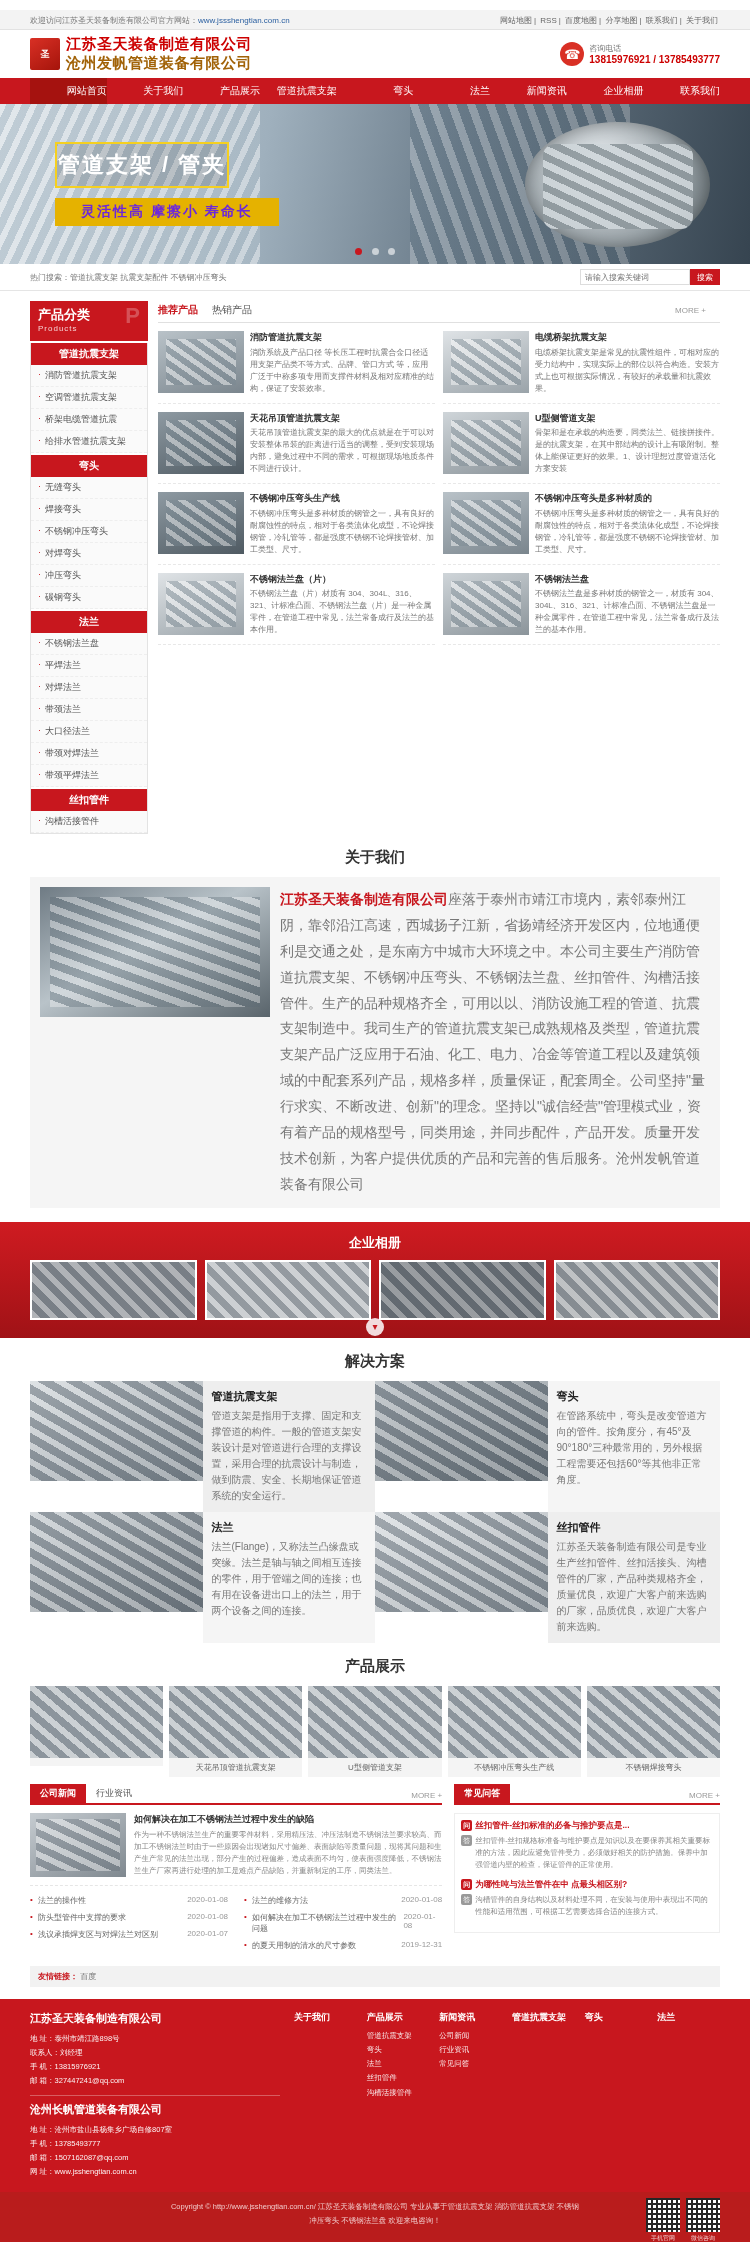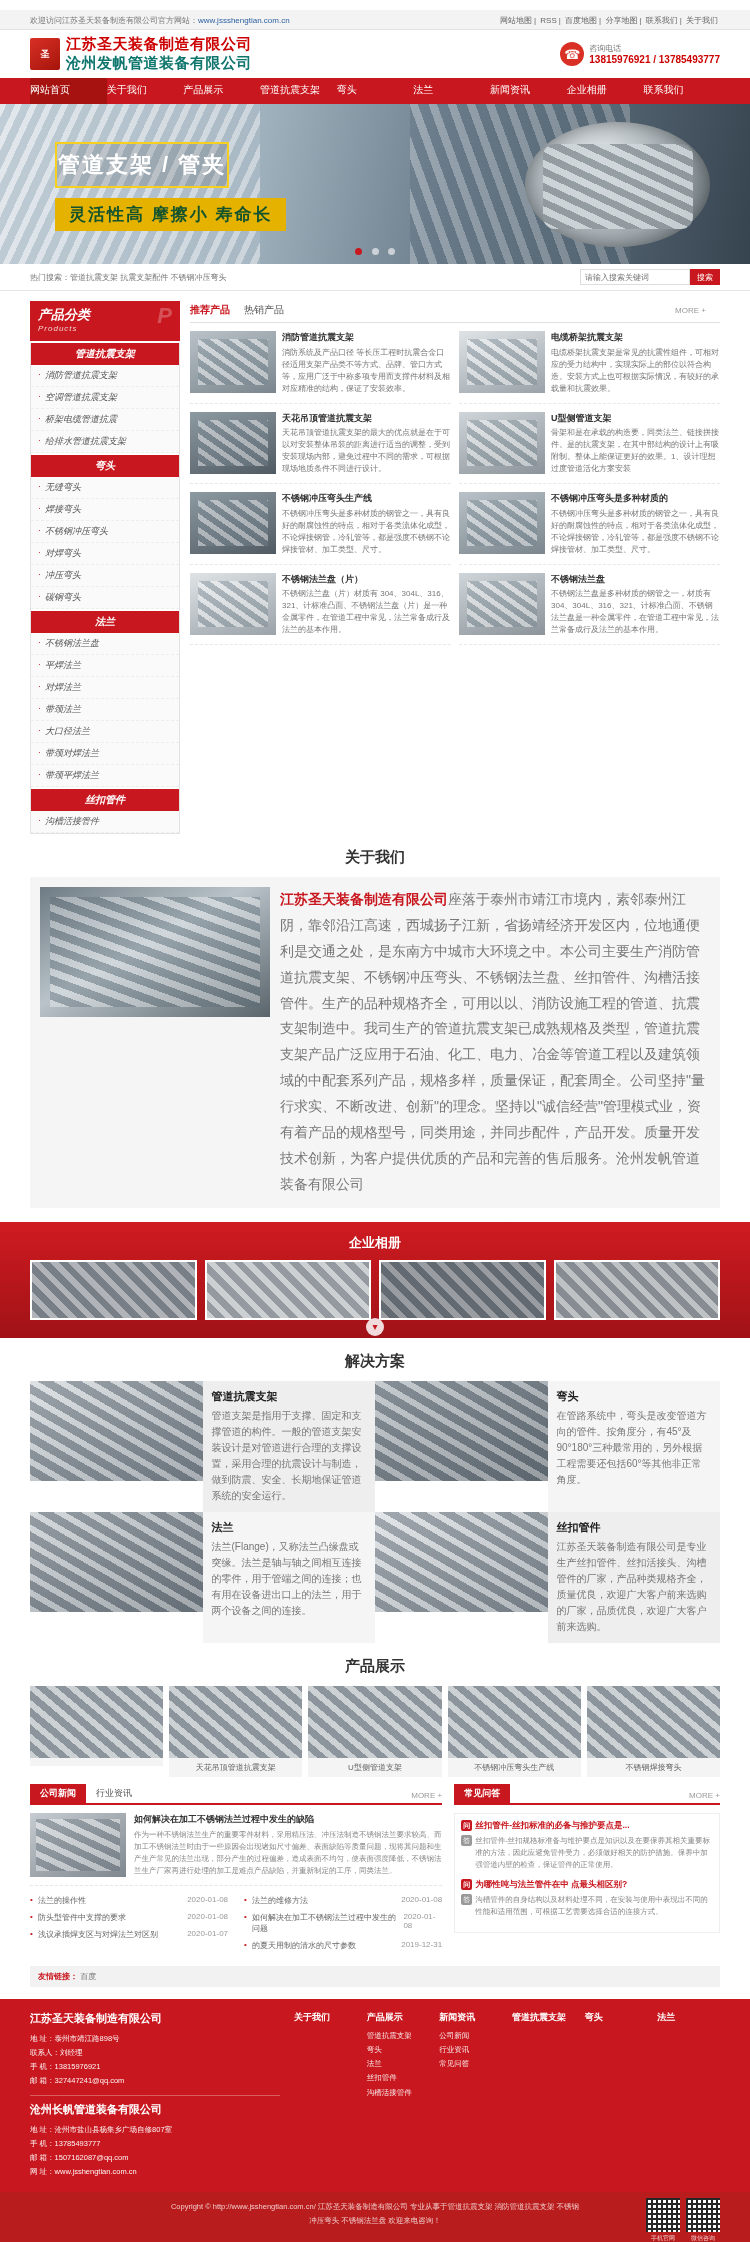--- a/index.html
+++ b/index.html
@@ -22,64 +22,64 @@
   .toplinks span { margin: 0 2px; }
 
   
   .header { background: #fff; height: 48px; position: relative; }
   .header .inner { display: flex; align-items: center; height: 48px; justify-content: space-between; }
   .logo-block { display: flex; align-items: center; }
   .logo-mark { width: 30px; height: 32px; background: linear-gradient(145deg,#d93025,#a5140b); margin-right: 6px; border-radius: 2px;
                display: flex; align-items: center; justify-content: center; color: #fff; font-size: 9px; font-weight: bold; }
   .logo-text { line-height: 1.25; }
   .logo-text .l1 { font-size: 15px; font-weight: bold; color: #c00; letter-spacing: .5px; }
-  .logo-text .l2 { font-size: 15px; font-weight: bold; color: #0f766e; letter-spacing: .5px; }
+  .logo-text .l2 { font-size: 15px; font-weight: bold; color: #a16207; letter-spacing: .5px; }
   .phone-block { display: flex; align-items: center; }
   .phone-icon { width: 24px; height: 24px; border-radius: 50%; background: #d93025; color: #fff;
                 display: flex; align-items: center; justify-content: center; font-size: 13px; margin-right: 5px; }
   .phone-text .pl { font-size: 8px; color: #777; }
   .phone-text .pn { font-size: 10px; color: #c00; font-weight: bold; }
 
   
   .nav { background: #c8171e; height: 26px; }
   .nav .inner { display: flex; height: 26px; }
-  .nav a { flex: 1; text-align: left; line-height: 26px; color: #fff; font-size: 10px; text-decoration: none; font-family: Liberation Mono, monospace; }
+  .nav a { flex: 1; text-align: right; line-height: 26px; color: #fff; font-size: 10px; text-decoration: none; }
   .nav a.active, .nav a:hover { background: #a5120f; }
 
   
   .banner { position: relative; height: 160px; overflow: hidden;
             background: linear-gradient(100deg,#c9d4dc 0%,#9fb0bd 35%,#6d7e8c 60%,#364450 100%); }
   .banner .pipes { position: absolute; left: 0; top: 0; width: 260px; height: 160px;
      background: repeating-linear-gradient(115deg, rgba(255,255,255,.55) 0 6px, rgba(180,195,205,.5) 6px 14px); opacity: .85; }
   .banner .pipes2 { position: absolute; right: 120px; top: 0; width: 220px; height: 160px;
      background: repeating-linear-gradient(70deg, rgba(255,255,255,.25) 0 8px, rgba(90,110,125,.35) 8px 18px); }
   .banner .clampimg { position: absolute; right: 40px; top: 18px; width: 185px; height: 125px; border-radius: 50%;
      background: radial-gradient(circle at 40% 35%, #e9edf0, #9fa8ad 55%, #5a6569 100%);
      box-shadow: inset 0 0 18px rgba(0,0,0,.35); }
   .banner .clampimg:after { content:""; position:absolute; left:18px; top:22px; width:150px; height:85px;
      background: repeating-linear-gradient(25deg, #cfd6da 0 7px, #8e989d 7px 14px); border-radius: 12px; opacity:.9;}
   .banner-txt { position: absolute; left: 55px; top: 38px; }
   .banner-txt .bt1 { display:inline-block; font-size: 22px; font-weight: bold; color: #fff; letter-spacing: 2px;
       border: 2px solid #f5d020; padding: 6px 1px; background: rgba(0,0,0,.12); }
-  .banner-txt .bt2 { margin-top: 10px; display: inline-block; background: #e5b200; color: #14532d;
-      font-size: 17px; font-weight: bold; padding: 5px 14px; letter-spacing: 2px; }
+  .banner-txt .bt2 { margin-top: 10px; display: inline-block; background: #e5b200; color: #6d28d9;
+      font-size: 14px; font-weight: bold; padding: 5px 26px; letter-spacing: 2px; }
   .banner-dots { position: absolute; bottom: 7px; left: 0; width: 100%; text-align: center; }
   .banner-dots i { display: inline-block; width: 7px; height: 7px; border-radius: 50%; background: rgba(255,255,255,.6); margin: 0 3px; }
   .banner-dots i.on { background: #c8171e; }
 
   
   .crumbbar { border-bottom: 1px solid #e5e5e5; background: #fff; }
   .crumbbar .inner { display: flex; justify-content: space-between; align-items: center; height: 26px; font-size: 8px; color: #777; }
   .searchbox { display: flex; align-items: flex-end; }
   .searchbox input { width: 110px; height: 16px; border: 1px solid #ddd; font-size: 8px; padding: 0 4px; color: #999; }
   .searchbox button { height: 16px; width: 30px; background: #c8171e; color: #fff; border: 0; font-size: 8px; cursor: pointer; }
 
   
   .main { display: flex; gap: 10px; padding: 10px 0 0; }
-  .side { width: 150px; flex: none; font-style: italic; }
+  .side { width: 118px; flex: none; }
   .side-head { background: #c8171e; color: #fff; height: 40px; padding: 5px 8px; position: relative; }
   .side-head .cn { font-size: 13px; font-weight: bold; }
   .side-head .en { font-size: 8px; opacity: .8; letter-spacing: 1px; }
   .side-head .bigP { position: absolute; right: 8px; top: 2px; font-size: 22px; opacity: .25; font-weight: bold; }
   .cat { border: 1px solid #e3e3e3; border-top: 0; }
   .cat-title { background: #c8171e; color: #fff; font-size: 10px; font-weight: bold; text-align: center; padding: 4px 0; margin-top: 2px; }
   .cat ul { list-style: none; }
   .cat li { font-size: 9px; color: #555; padding: 4px 6px 4px 14px; border-bottom: 1px dashed #eee; position: relative; background: #fafafa; }
   .cat li:before { content: "·"; position: absolute; left: 7px; color: #c8171e; }
 

